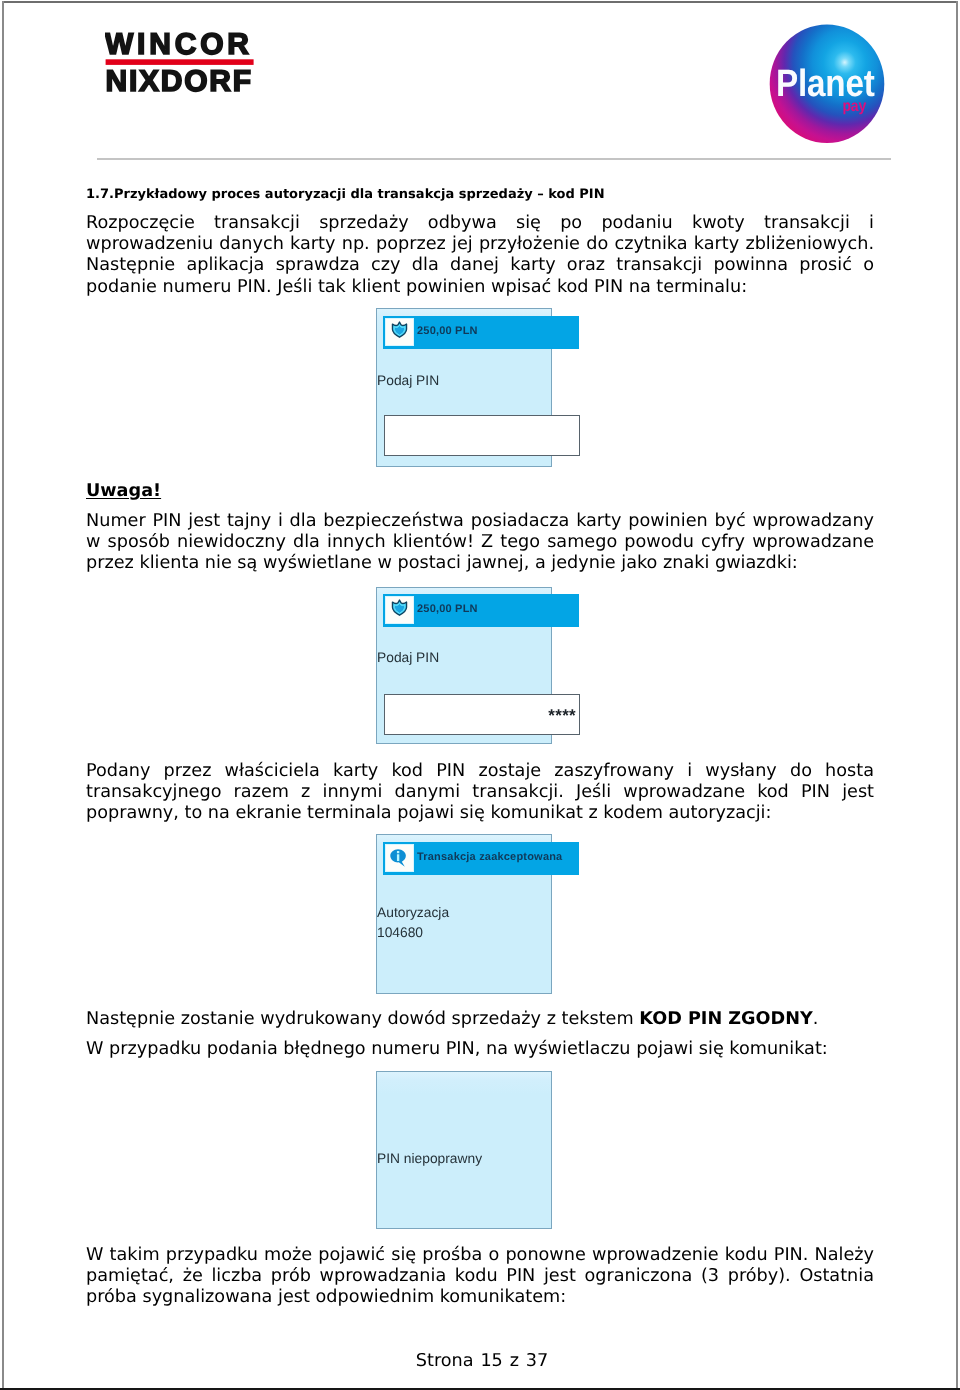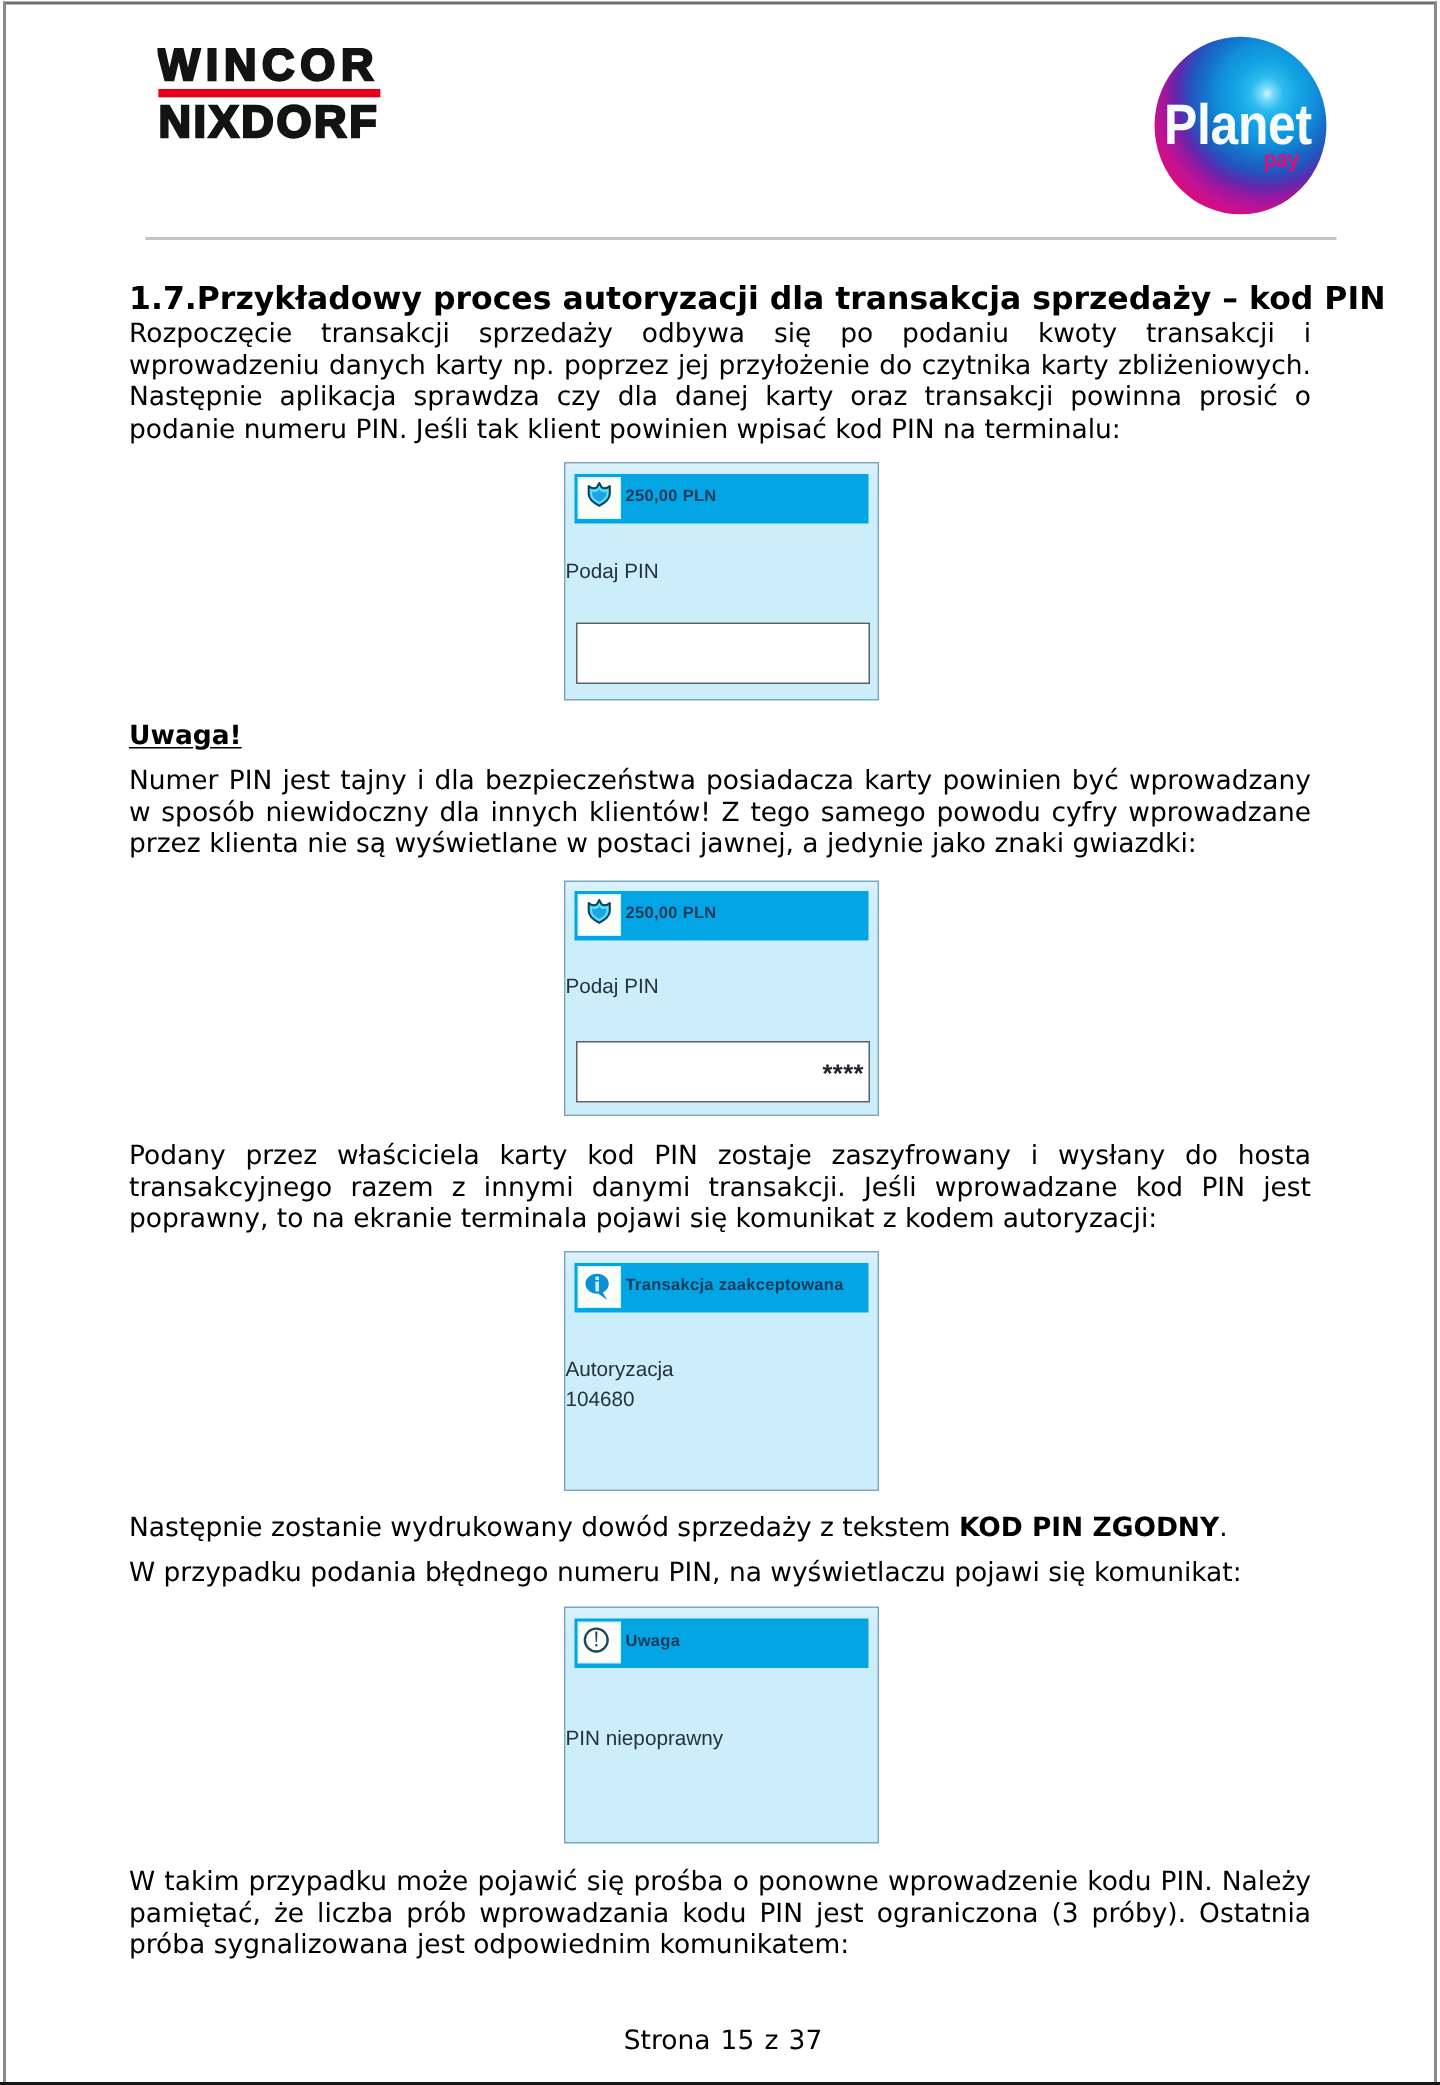--- a/index.html
+++ b/index.html
@@ -22,33 +22,33 @@
   
   .wn { position:absolute; left:105px; top:32px; }
   .wn svg { display:block; }
 
   
   .planet { position:absolute; left:766px; top:20px; width:124px; height:128px; }
   .planet svg { display:block; }
 
   .hrule { position:absolute; left:97px; top:158px; width:794px; height:2px; background:#c4c4c4; }
 
-  .h1 { position:absolute; left:86px; top:187px; font-size:21px; font-weight:bold; color:#000;
+  .h1 { position:absolute; left:86px; top:187px; font-size:13px; font-weight:bold; color:#000;
         white-space:nowrap; }
 
   .para { position:absolute; left:86px; width:788px; font-size:17.65px; color:#000;
           line-height:21.2px; text-align:justify; }
   .uwaga { position:absolute; left:86px; font-size:17.65px; font-weight:bold; color:#000; }
   .uwaga u { text-decoration:underline; text-underline-offset:2px; }
 
   
   .screen { position:absolute; box-sizing:border-box;
             background:linear-gradient(180deg,#dcf3fd 0%,#d2effc 5%,#cceefb 14%,#cceefb 100%);
             border:1px solid #7ba6bf;
-            width:210px; height:159px; }
+            width:176px; height:159px; }
   .scr-head { position:absolute; left:6px; top:7px; width:196px; height:33px; background:#03a5e5; }
   .scr-ico { position:absolute; left:3px; top:3px; width:27px; height:26px; background:#fdfdfa;
              box-shadow:0 0 0 1px #d6f6ff; }
   .scr-ico svg { display:block; }
   .scr-title { position:absolute; left:34px; top:-2px; height:33px; display:flex; align-items:center;
                font-size:11px; font-weight:bold; color:#103a5a; letter-spacing:0.2px;
                white-space:nowrap;
                font-family:"Liberation Sans", sans-serif; }
   .scr-body { position:absolute; left:0; width:210px; font-size:13.8px; color:#253239;
               font-family:"Liberation Sans", sans-serif; line-height:16px; }
@@ -161,29 +161,19 @@
       <div class="scr-title">Transakcja zaakceptowana</div>
     </div>
     <div class="scr-body" style="top:70px">Autoryzacja</div>
     <div class="scr-body" style="top:90px">104680</div>
   </div>
 
   <div class="para" style="top:1039px">W przypadku podania błędnego numeru PIN, na wyświetlaczu pojawi się komunikat:</div>
   <div class="para" style="top:1009px"><span>Następnie zostanie wydrukowany dowód sprzedaży z tekstem </span><b>KOD PIN ZGODNY</b><span>.</span></div>
 
   <div class="screen" style="left:376px; top:1071px; height:158px">
-    <div class="scr-head">
-      <div class="scr-ico">
-        <svg width="26" height="26" viewBox="0 0 26 26">
-          <circle cx="11.5" cy="11.4" r="7.6" fill="none" stroke="#1b4a58" stroke-width="1.55"></circle>
-          <path d="M10.8 5.6 L12.3 5.6 L11.95 12.6 L11.15 12.6 Z" fill="#1b4a58"></path>
-          <rect x="10.85" y="14.1" width="1.4" height="1.5" fill="#1b4a58"></rect>
-        </svg>
-      </div>
-      <div class="scr-title">Uwaga</div>
-    </div>
     <div class="scr-body" style="top:79px">PIN niepoprawny</div>
   </div>
 
   <div class="para" style="top:1245px">W takim przypadku może pojawić się prośba o ponowne wprowadzenie kodu PIN. Należy pamiętać, że liczba prób wprowadzania kodu PIN jest ograniczona (3 próby). Ostatnia próba sygnalizowana jest odpowiednim komunikatem:</div>
 
   <div class="footer" style="top:1351px">Strona 15 z 37</div>
 </div>
 
 </body></html>

